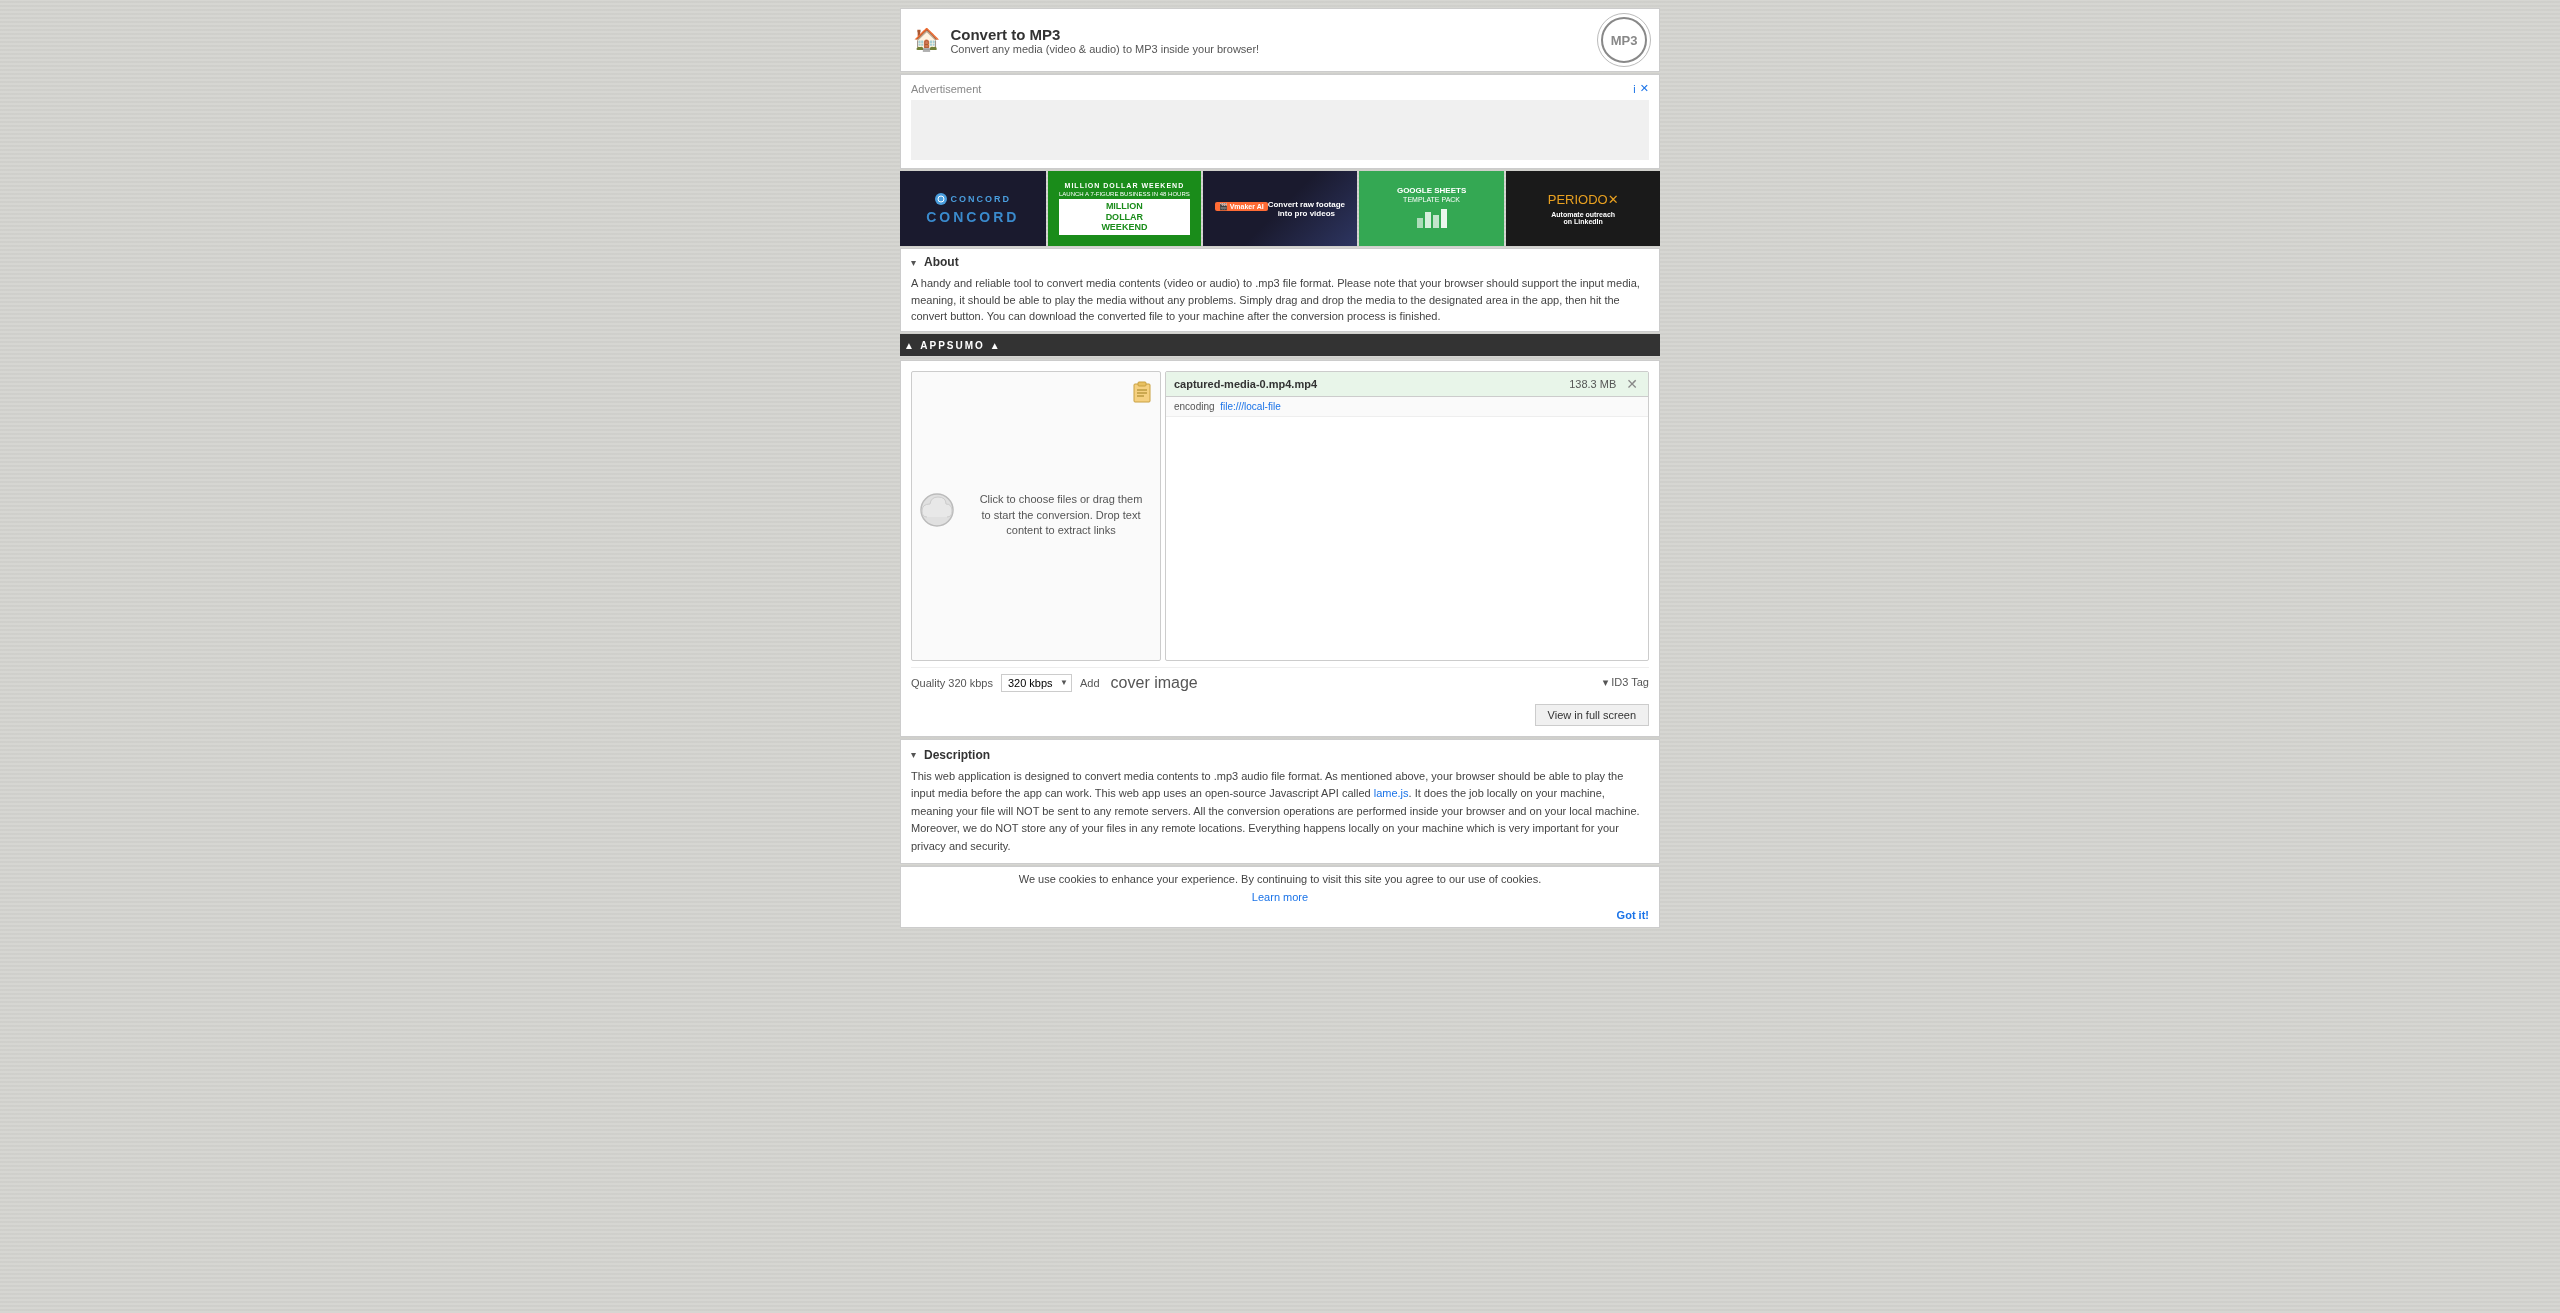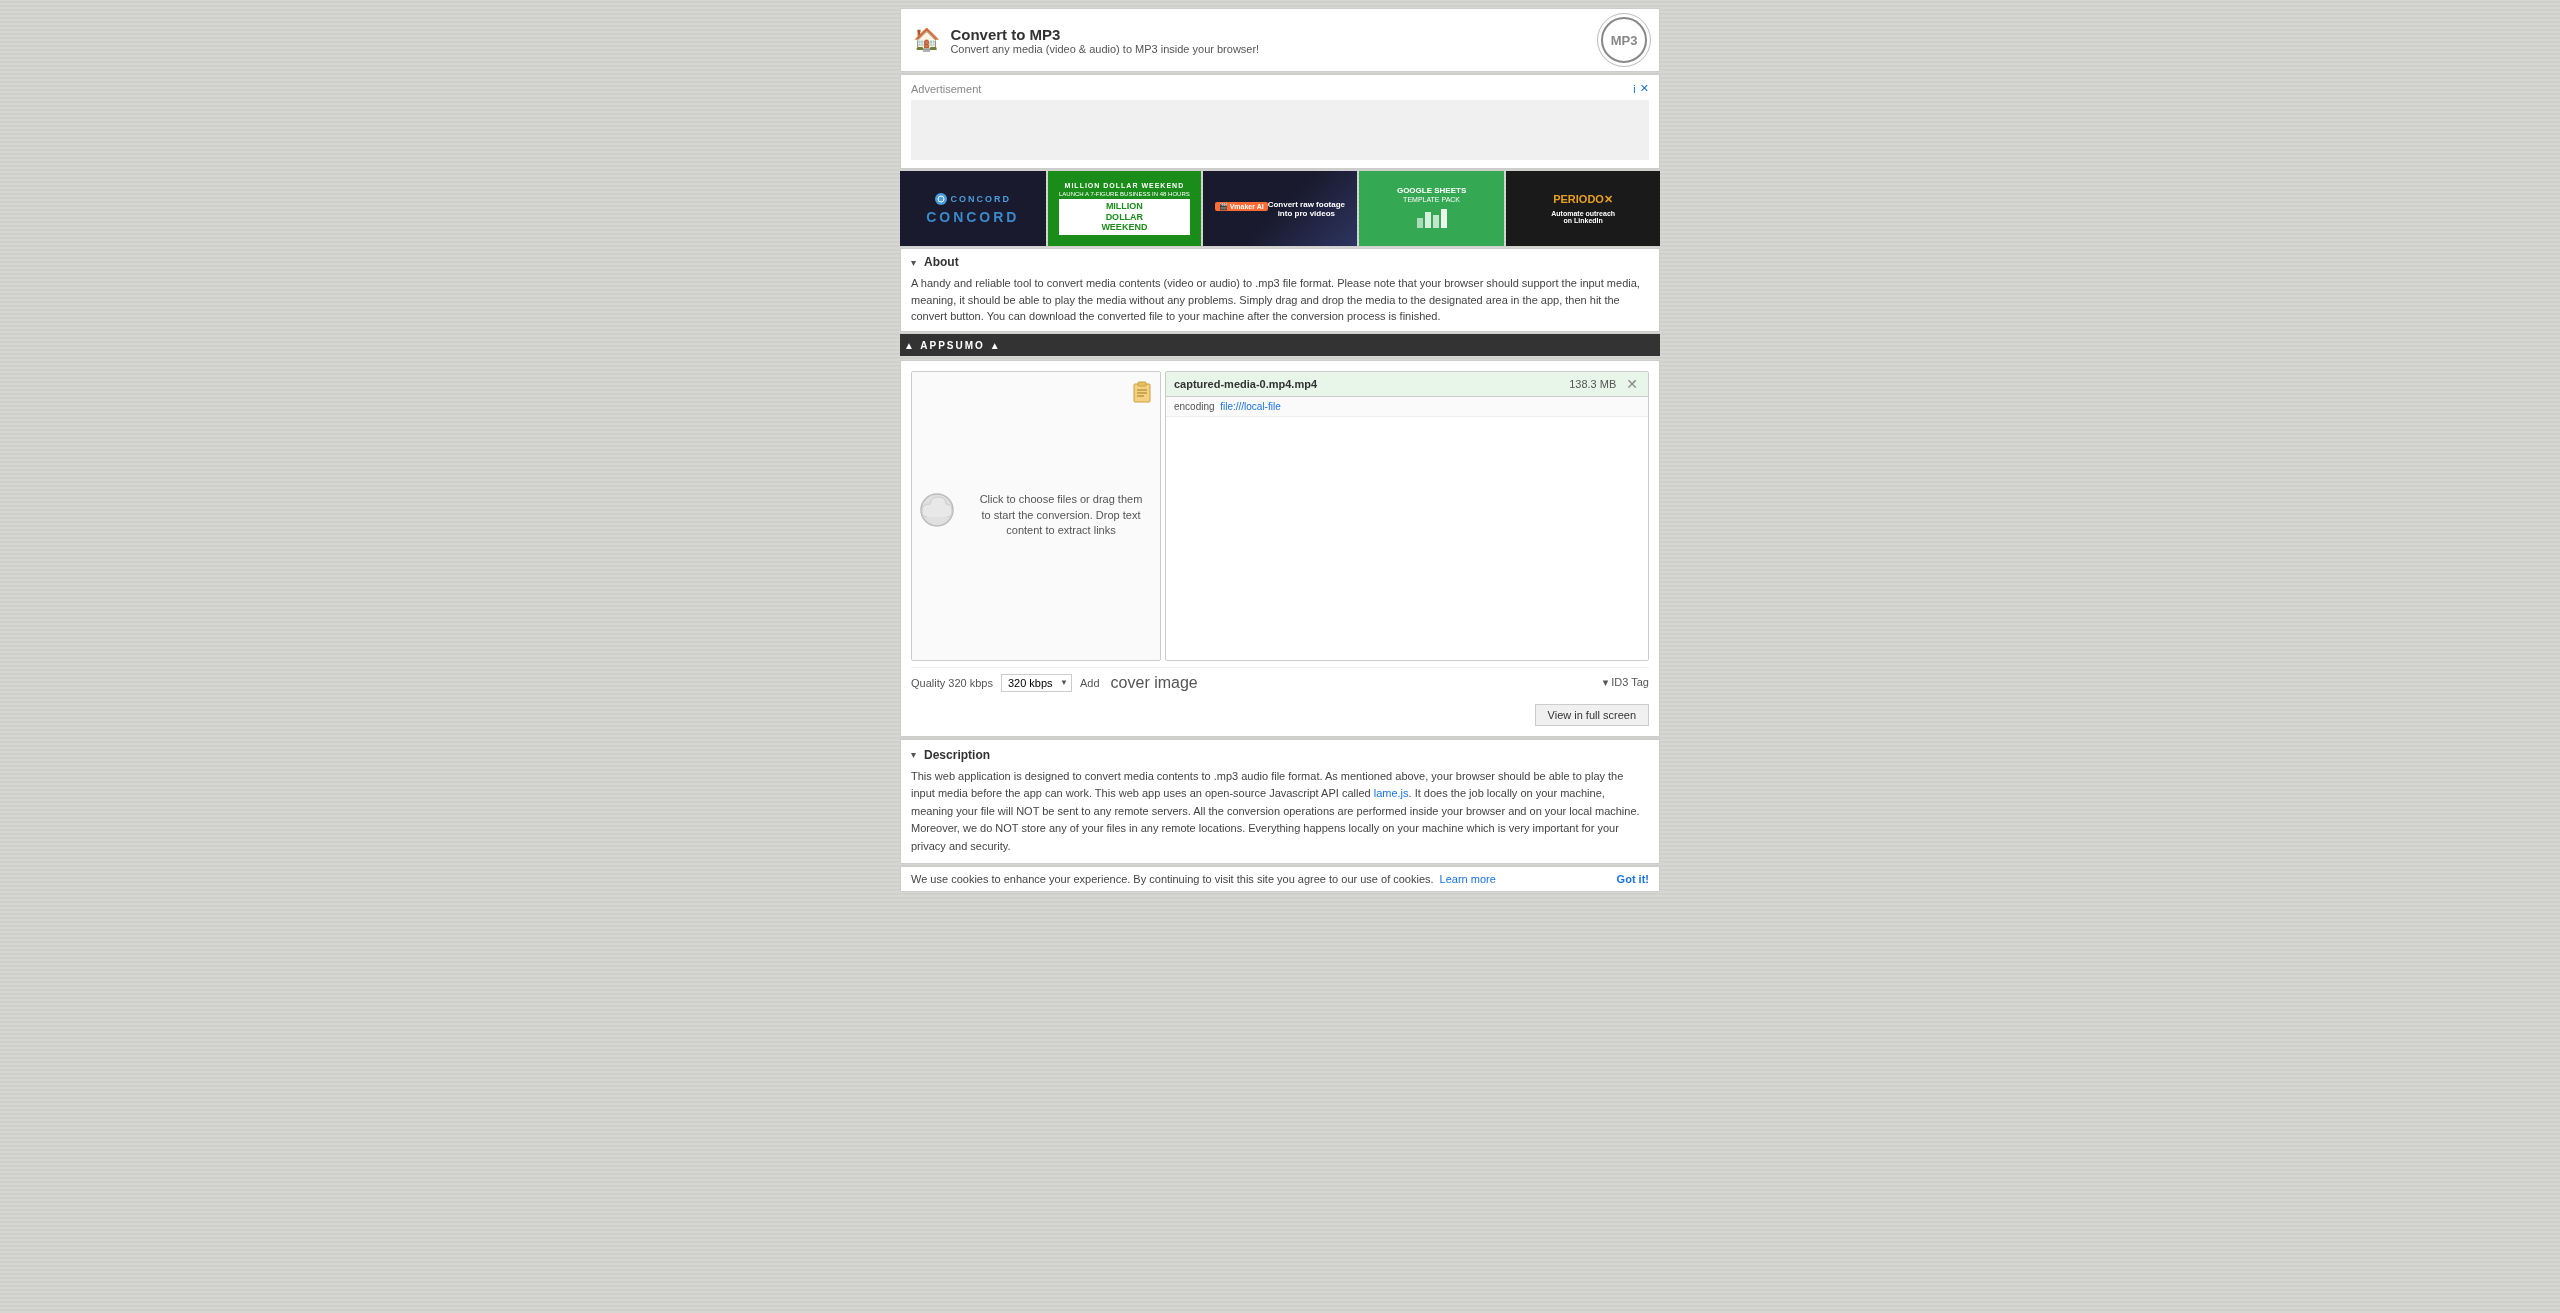--- a/index.html
+++ b/index.html
@@ -398,20 +398,21 @@
     
     .cookie-bar {
       background: #fff;
       border: 1px solid #ccc;
       padding: 6px 10px;
       display: flex;
       align-items: center;
       gap: 6px;
       font-size: 11px;
       color: #444;
+      flex-direction: column;
     }
     .cookie-bar a { color: #1a73e8; text-decoration: none; }
     .cookie-accept-btn {
       margin-left: auto;
       background: none;
       border: none;
       color: #1a73e8;
       font-size: 11px;
       cursor: pointer;
       font-weight: bold;
@@ -527,21 +528,21 @@
         <svg width="30" height="20" viewBox="0 0 30 20">
           <rect x="0" y="10" width="6" height="10" fill="rgba(255,255,255,0.6)"></rect>
           <rect x="8" y="4" width="6" height="16" fill="rgba(255,255,255,0.8)"></rect>
           <rect x="16" y="7" width="6" height="13" fill="rgba(255,255,255,0.7)"></rect>
           <rect x="24" y="1" width="6" height="19" fill="rgba(255,255,255,0.9)"></rect>
         </svg>
       </div>
     </div>
 
     <div class="ad-thumb ad-thumb-periodo">
-      <div style="color:#e8a020;font-size:11px;font-weight:bold;margin-bottom:4px;">PERIODO✕</div>
+      <div style="color:#e8a020;font-size:13px;font-weight:normal;margin-bottom:4px;">PERIODO✕</div>
       <div class="periodo-text">Automate outreach<br>on LinkedIn</div>
     </div>
   </div>
 
   <div class="about-section">
     <div class="section-header">
       <span class="triangle-down">▾</span>
       <span class="section-header-title">About</span>
     </div>
     <div class="section-content">A handy and reliable tool to convert media contents (video or audio) to .mp3 file format. Please note that your browser should support the input media, meaning, it should be able to play the media without any problems. Simply drag and drop the media to the designated area in the app, then hit the convert button. You can download the converted file to your machine after the conversion process is finished.</div>

